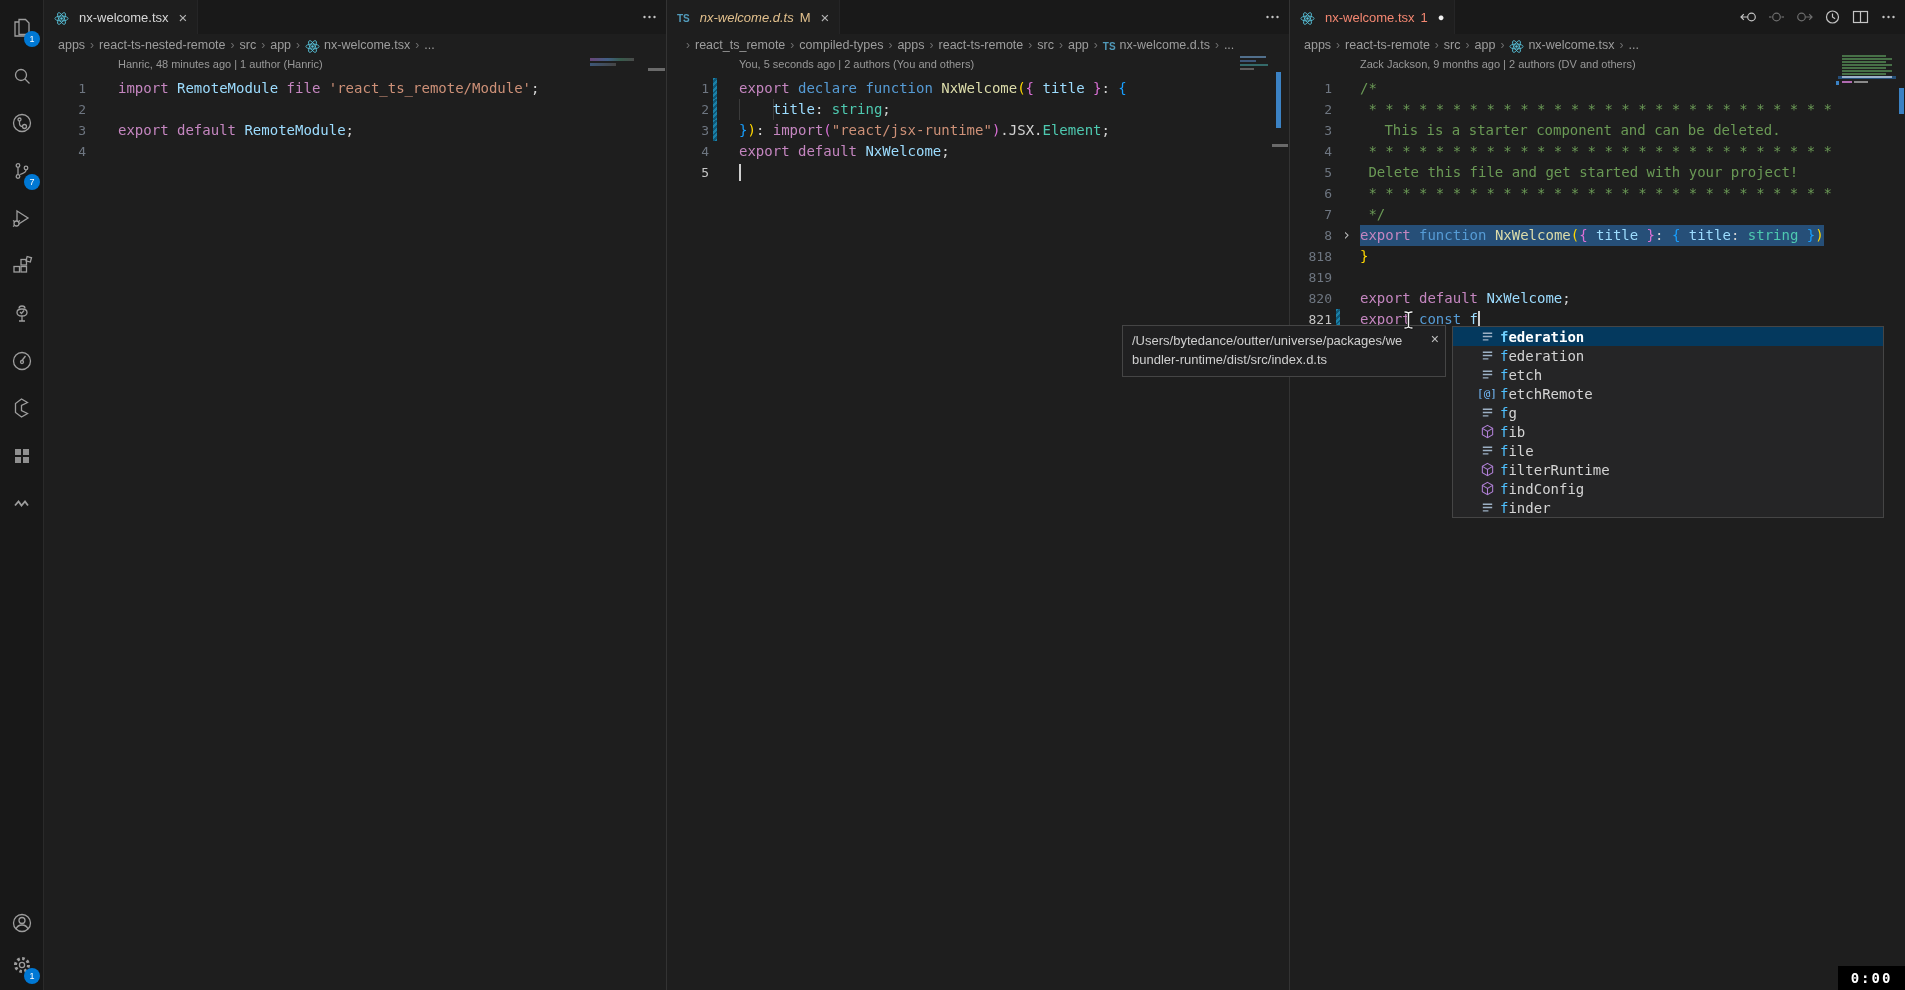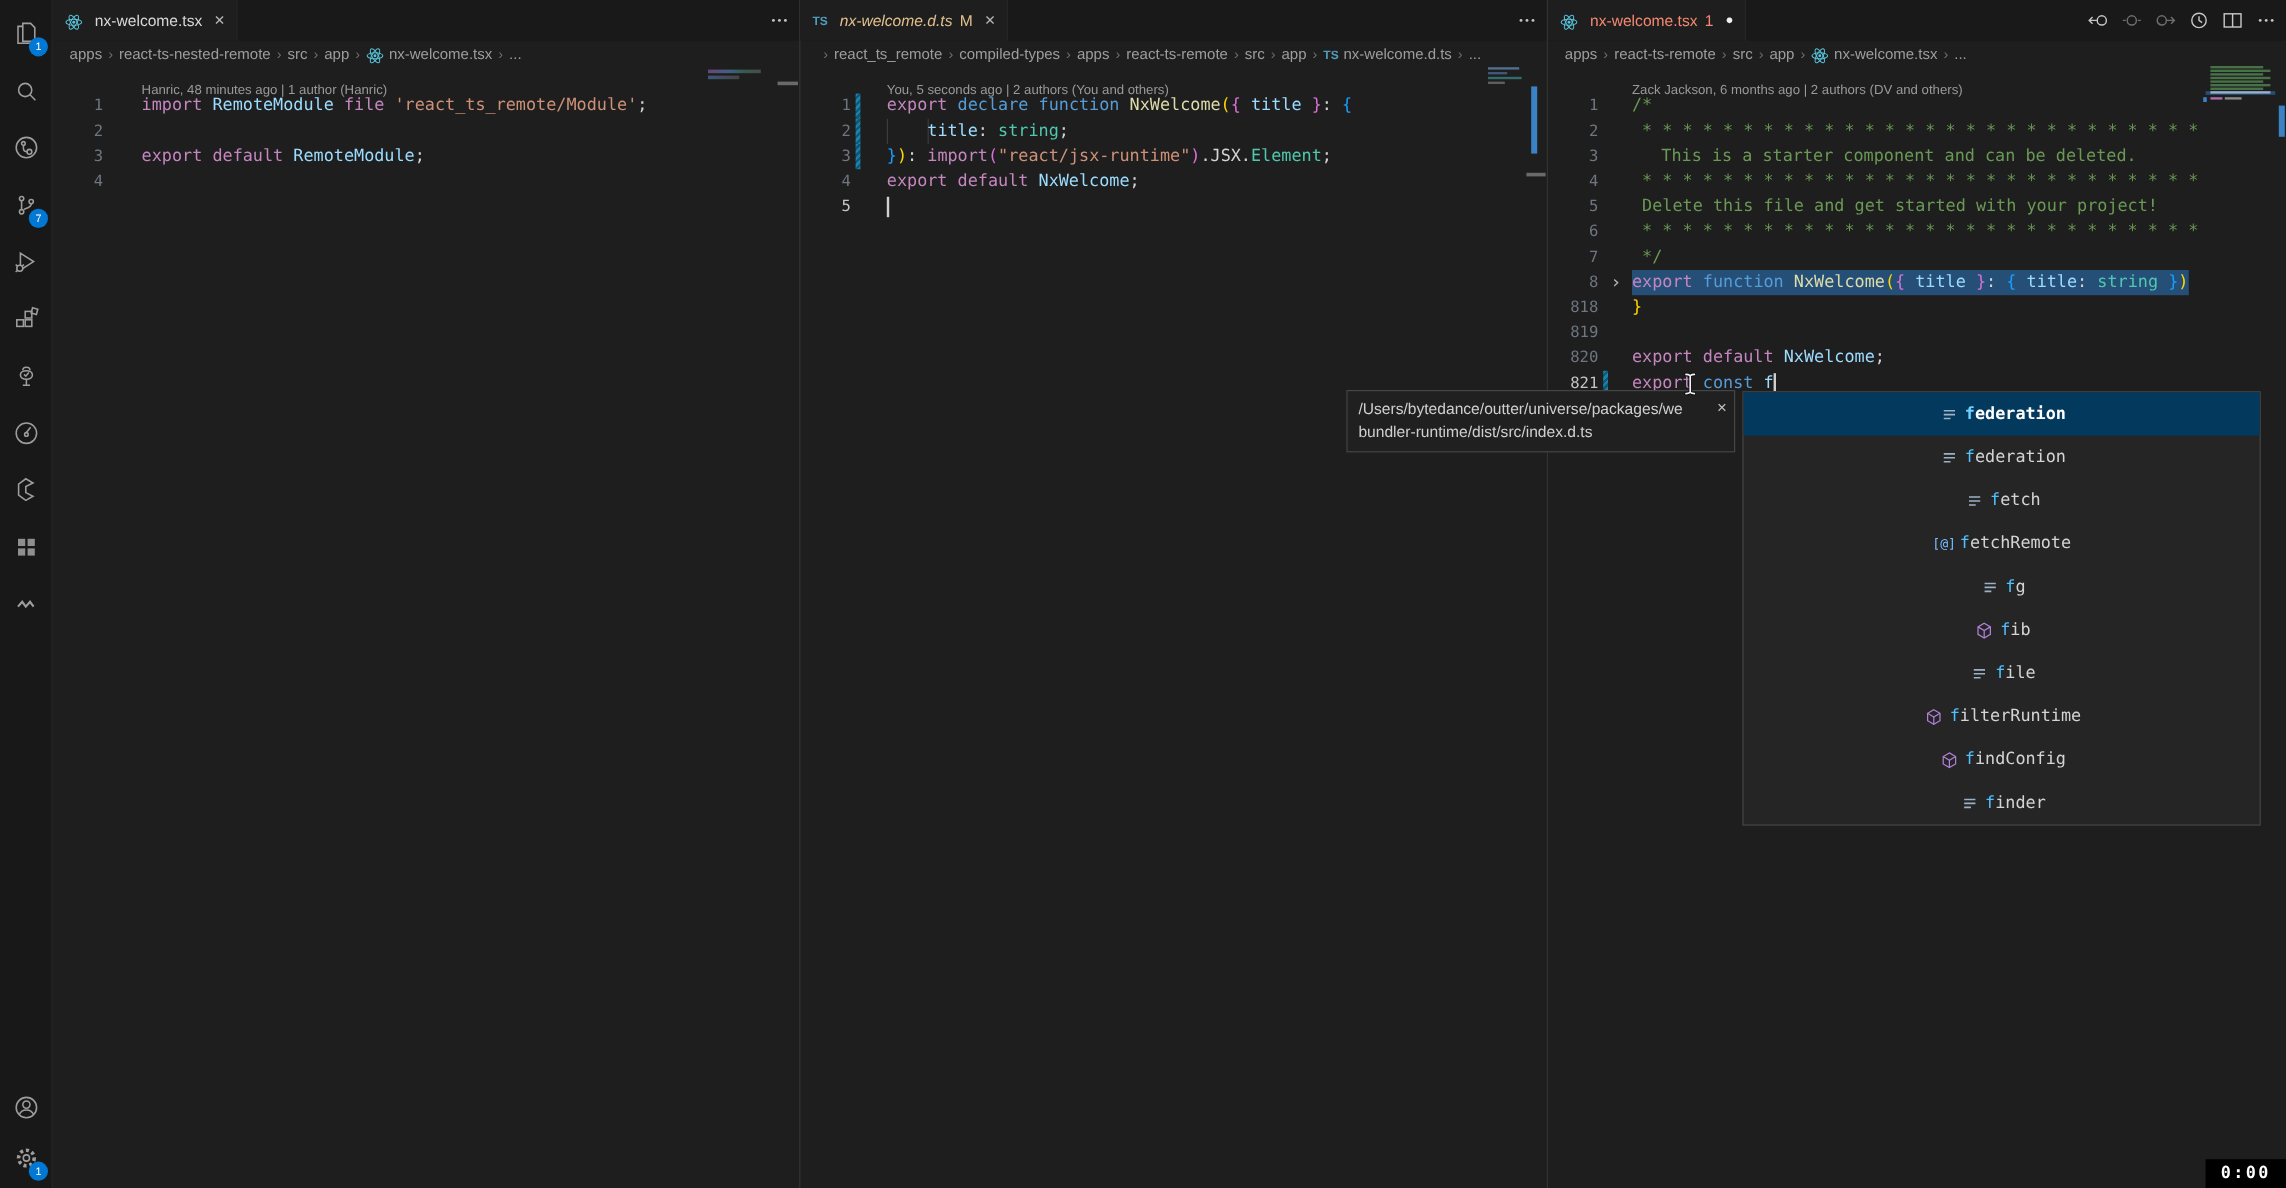--- a/index.html
+++ b/index.html
@@ -28,38 +28,38 @@
   .tab .dirty { color:#f2f2f2; font-size:11px; margin-left:4px; }
   .editor-actions { position:absolute; right:8px; top:0; height:34px; display:flex; align-items:center; gap:10px; }
   .editor-actions .ea { width:18px; height:18px; display:flex; align-items:center; justify-content:center; color:#c5c5c5; }
   .editor-actions svg { stroke:#c5c5c5; fill:none; stroke-width:1.2; }
   .editor-actions .dim svg { stroke:#6e6e6e; }
   .breadcrumbs { height:22px; display:flex; align-items:center; font-size:12.5px; color:#9d9d9d; padding-left:14px; white-space:nowrap; overflow:hidden; }
   .breadcrumbs .sep { color:#6e6e6e; margin:0 5px; font-size:12px; }
   .crumb-ico { display:inline-flex; margin-right:4px; transform:translateY(1px); }
   
   .editor { position:absolute; left:0; right:0; top:56px; bottom:0; font-family:"DejaVu Sans Mono", monospace; font-size:14px; }
-  .codelens { position:absolute; top:13px; height:18px; font-family:"Liberation Sans",sans-serif; font-size:11px; color:#999999; }
+  .codelens { position:absolute; top:2px; height:18px; font-family:"Liberation Sans",sans-serif; font-size:11px; color:#999999; }
   .cline { position:absolute; left:0; right:0; height:21px; line-height:21px; white-space:pre; }
   .lnum { position:absolute; left:2px; width:40px; text-align:right; color:#6e7681; font-size:13px; }
   .lnum.active { color:#c6c6c6; }
   .fold { position:absolute; color:#b8b8b8; font-size:15px; }
   .modbar { position:absolute; width:4px; top:0; height:21px; background:repeating-linear-gradient(135deg,#1b81a8 0 2px,#0e5878 2px 4px); }
   .content { position:absolute; top:0; }
   .content.selected { background:#264f78; }
   .caret { position:absolute; top:2px; width:2px; height:17px; background:#cfcfcf; }
   .tk-kw{color:#C586C0} .tk-kw2{color:#569CD6} .tk-fn{color:#DCDCAA} .tk-var{color:#9CDCFE}
   .tk-str{color:#CE9178} .tk-type{color:#4EC9B0} .tk-pun{color:#D4D4D4}
   .tk-b1{color:#FFD700} .tk-b2{color:#DA70D6} .tk-b3{color:#179FFF} .tk-com{color:#6A9955}
   .iguide { position:absolute; top:0; width:1px; height:21px; background:rgba(255,255,255,.13); }
   
   .deco { position:absolute; pointer-events:none; }
   
   #suggest { position:absolute; left:1452px; top:326px; width:432px; background:#252526; border:1px solid #454545; z-index:30; font-family:"DejaVu Sans Mono", monospace; font-size:14px; }
-  .sg-row { display:flex; align-items:center; height:36px; padding:0 6px; color:#d4d4d4;justify-content:center; }
+  .sg-row { display:flex; align-items:center; height:19px; padding:0 24px; color:#d4d4d4; }
   .sg-row.selected { background:#04395e; color:#ffffff; font-weight:bold; }
   .sg-ico { width:20px; display:flex; justify-content:center; margin-right:3px; flex:none; }
   .sg-match { color:#4fc1ff; }
   .sg-row.selected .sg-match { color:#6fd0ff; }
   
   #tooltip { position:absolute; left:1122px; top:325px; width:324px; height:52px; background:#202021; border:1px solid #454545; z-index:31; font-size:13px; color:#cfcfcf; padding:5px 24px 5px 9px; line-height:19px; white-space:nowrap; overflow:hidden; }
   #tooltip .tt-close { position:absolute; right:6px; top:4px; color:#c0c0c0; font-size:14px; }
   
   #timer { position:absolute; left:1838px; top:966px; width:67px; height:24px; background:#000; color:#fff; font-family:"DejaVu Sans Mono",monospace; font-size:14px; font-weight:bold; display:flex; align-items:center; justify-content:center; letter-spacing:2px; z-index:40; }
   #mousecursor { position:absolute; left:1402px; top:310px; width:13px; height:20px; z-index:50; }
@@ -352,21 +352,21 @@
               <ellipse rx="7" ry="2.7" transform="rotate(120)"></ellipse>
             </g>
             <circle r="1.3" fill="#58c4dc"></circle>
           </svg>
         </span>
         <span>nx-welcome.tsx</span>
         <span class="sep">›</span>
         <span>...</span>
       </div>
       <div class="editor">
-        <div class="codelens" style="left: 70px;">Zack Jackson, 6 months ago | 2 authors (DV and others)</div>
+        <div class="codelens" style="left: 70px;">Zack Jackson, 9 months ago | 2 authors (DV and others)</div>
         <div class="cline" style="top: 22px;"><span class="lnum ">1</span><span class="content " style="left:70px"><span class="tk-com">/*</span></span></div>
         <div class="cline" style="top: 43px;"><span class="lnum ">2</span><span class="content " style="left:70px"><span class="tk-com"> * * * * * * * * * * * * * * * * * * * * * * * * * * * *</span></span></div>
         <div class="cline" style="top: 64px;"><span class="lnum ">3</span><span class="content " style="left:86px"><span class="tk-com"> This is a starter component and can be deleted.</span></span></div>
         <div class="cline" style="top: 85px;"><span class="lnum ">4</span><span class="content " style="left:70px"><span class="tk-com"> * * * * * * * * * * * * * * * * * * * * * * * * * * * *</span></span></div>
         <div class="cline" style="top: 106px;"><span class="lnum ">5</span><span class="content " style="left:70px"><span class="tk-com"> Delete this file and get started with your project!</span></span></div>
         <div class="cline" style="top: 127px;"><span class="lnum ">6</span><span class="content " style="left:70px"><span class="tk-com"> * * * * * * * * * * * * * * * * * * * * * * * * * * * *</span></span></div>
         <div class="cline" style="top: 148px;"><span class="lnum ">7</span><span class="content " style="left:70px"><span class="tk-com"> */</span></span></div>
         <div class="cline" style="top: 169px;"><span class="lnum ">8</span><span class="fold" style="left:52px">›</span><span class="content selected" style="left:70px"><span class="tk-kw">export </span><span class="tk-kw2">function </span><span class="tk-fn">NxWelcome</span><span class="tk-b1">(</span><span class="tk-b2">{ </span><span class="tk-var">title</span><span class="tk-b2"> }</span><span class="tk-pun">: </span><span class="tk-b3">{ </span><span class="tk-var">title</span><span class="tk-pun">: </span><span class="tk-type">string</span><span class="tk-b3"> }</span><span class="tk-b1">)</span></span></div>
         <div class="cline" style="top: 190px;"><span class="lnum ">818</span><span class="content " style="left:70px"><span class="tk-b1">}</span></span></div>
         <div class="cline" style="top: 211px;"><span class="lnum ">819</span><span class="content " style="left:70px"></span></div>

